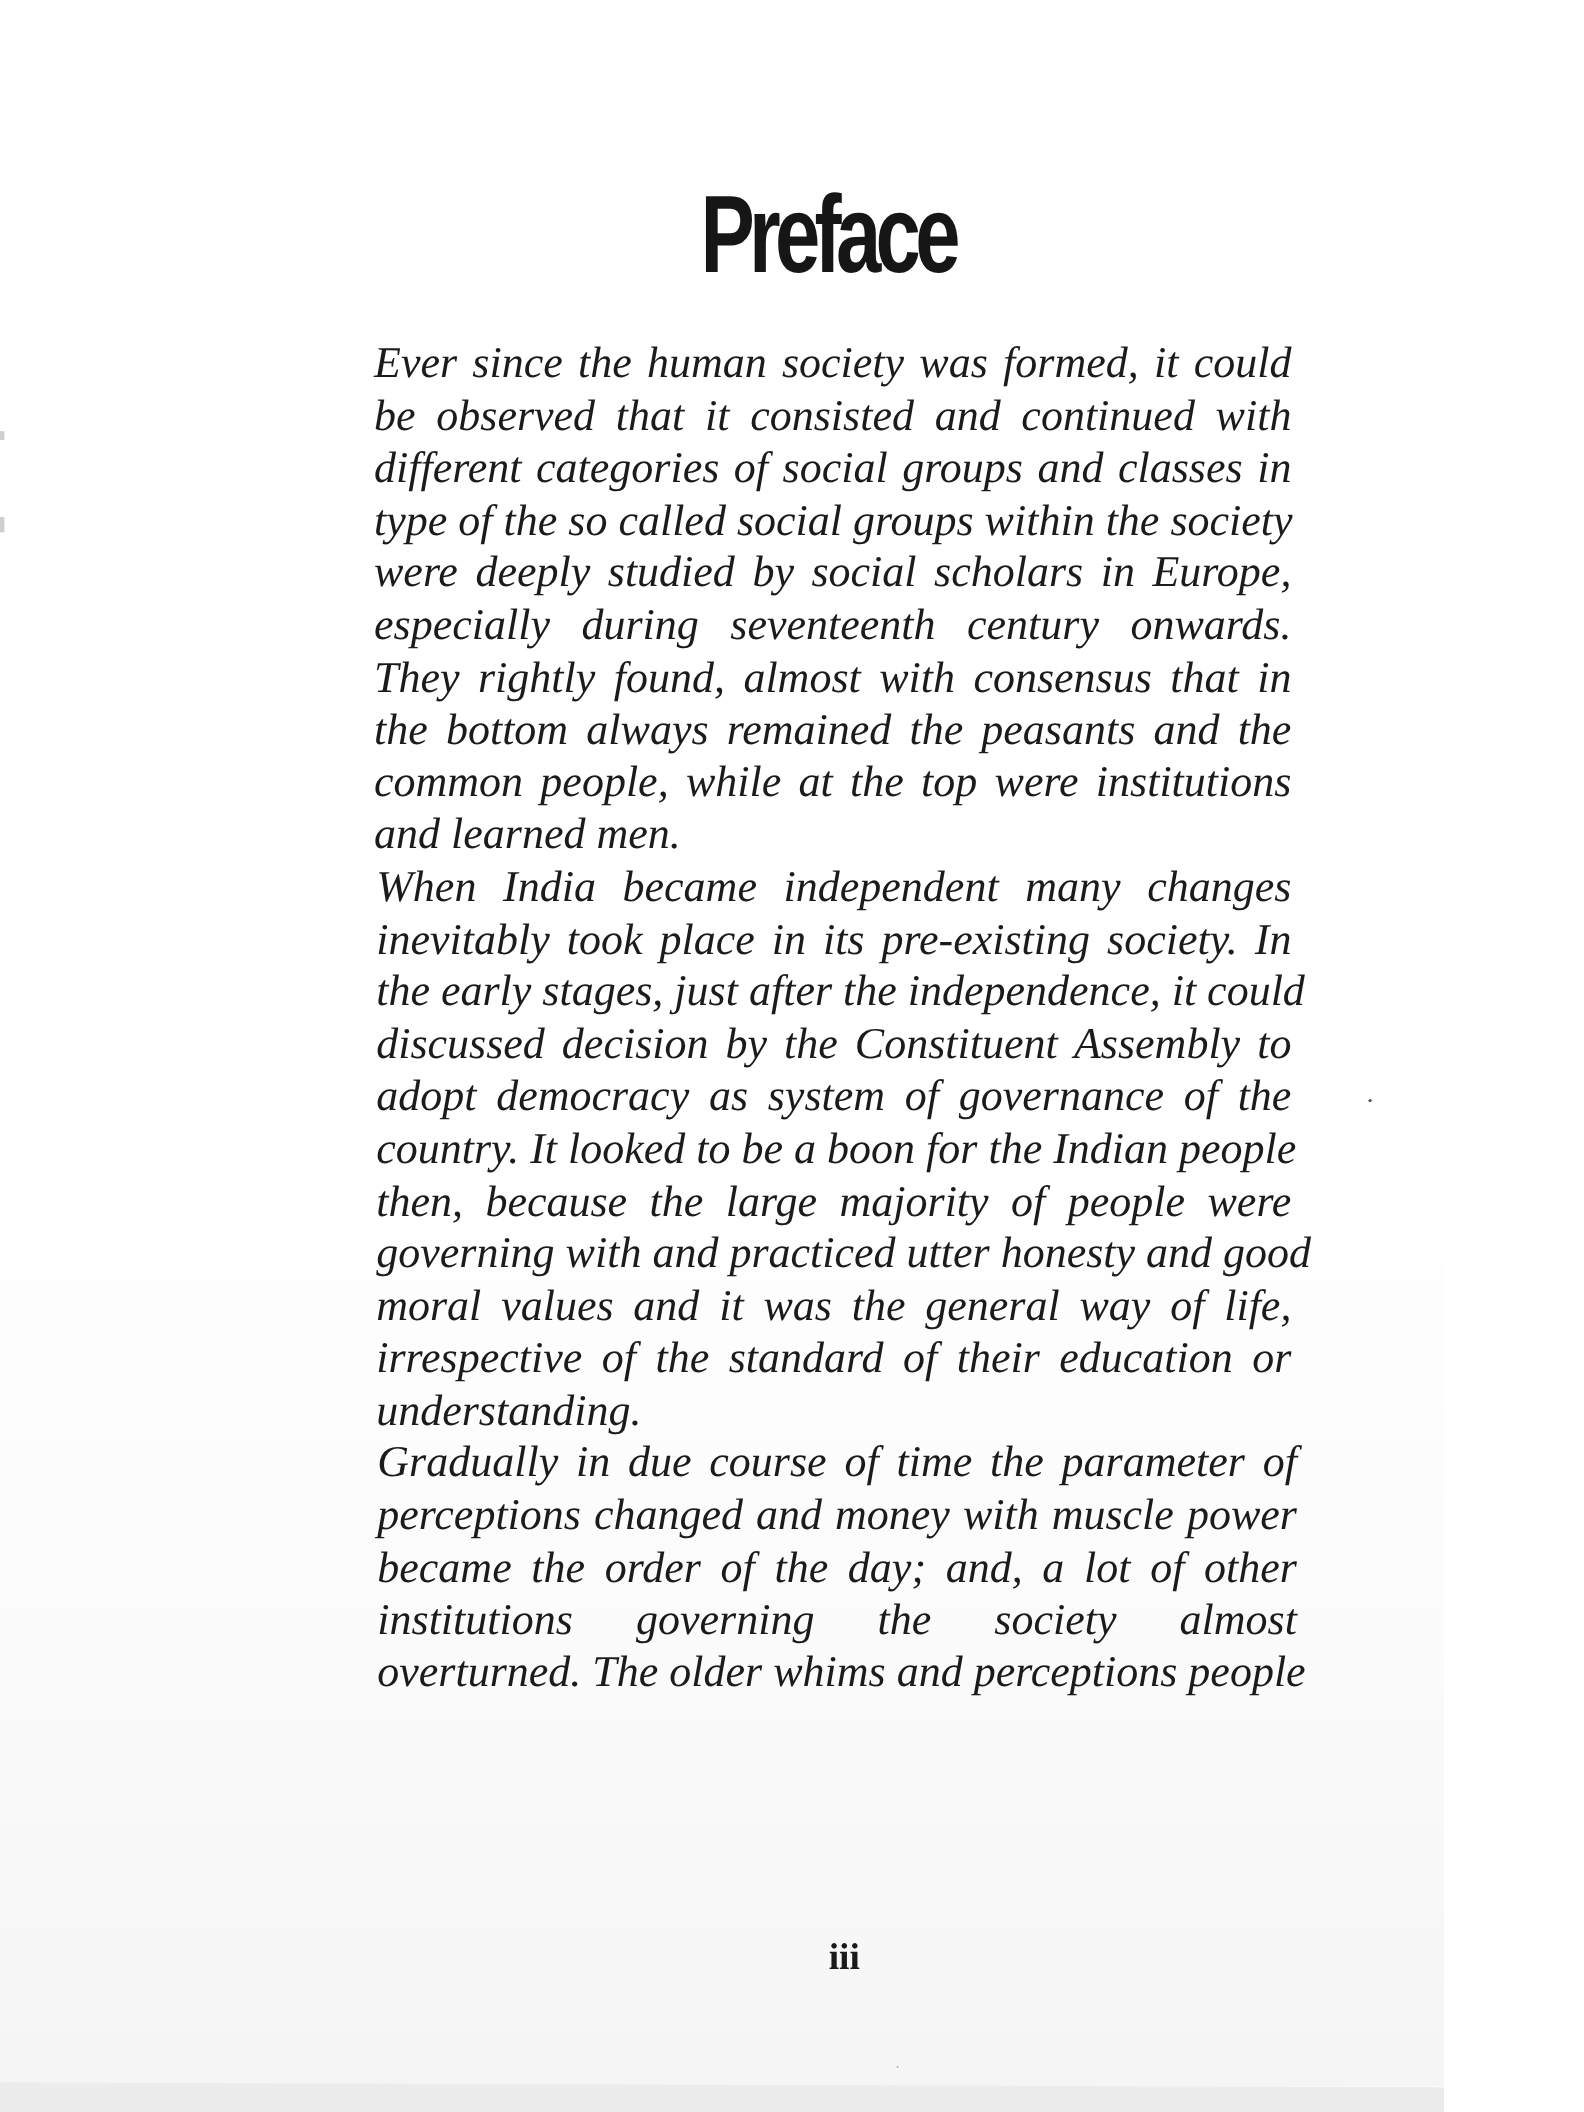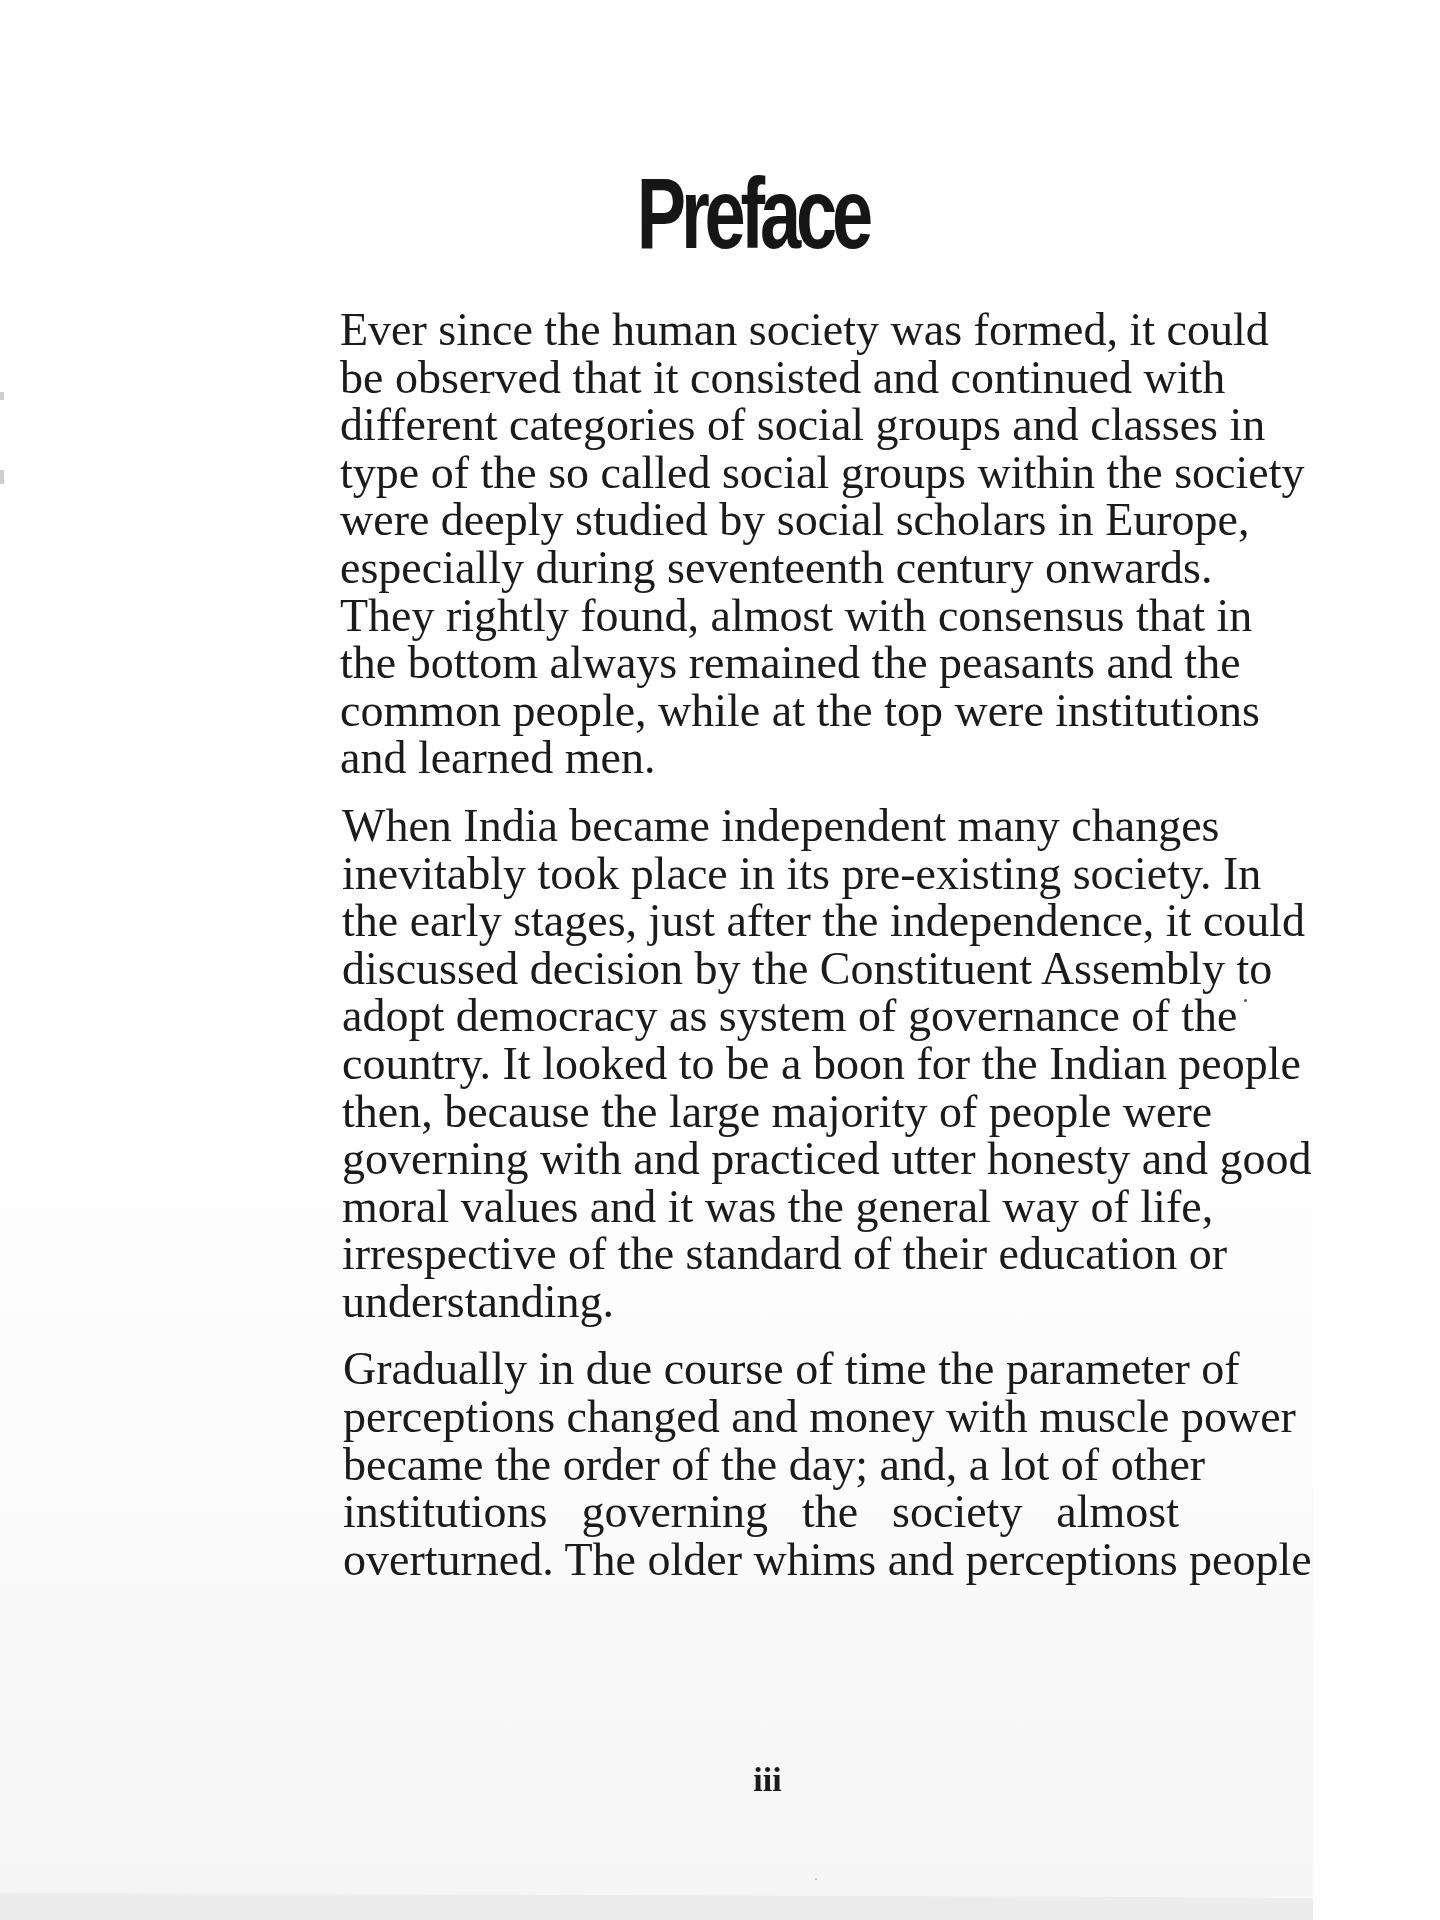--- a/index.html
+++ b/index.html
@@ -57,27 +57,27 @@
       color: #161616;
     }
     .body-text {
       position: absolute;
       left: 340px;
       top: 306px;
       width: 834px;
     }
     .para {
       margin: 0;
-      font-size: 46px;
+      font-size: 40px;
       line-height: 47.6px;
       text-align: justify;
       color: #1b1b1b;
+      font-style: italic;
     }
     .para + .para {
-      margin-top: 20px;
     }
     .para .line {
       display: block;
       text-align: justify;
       text-align-last: justify;
       white-space: nowrap;
       overflow: visible;
     }
     .para .line.last {
       text-align-last: left;

